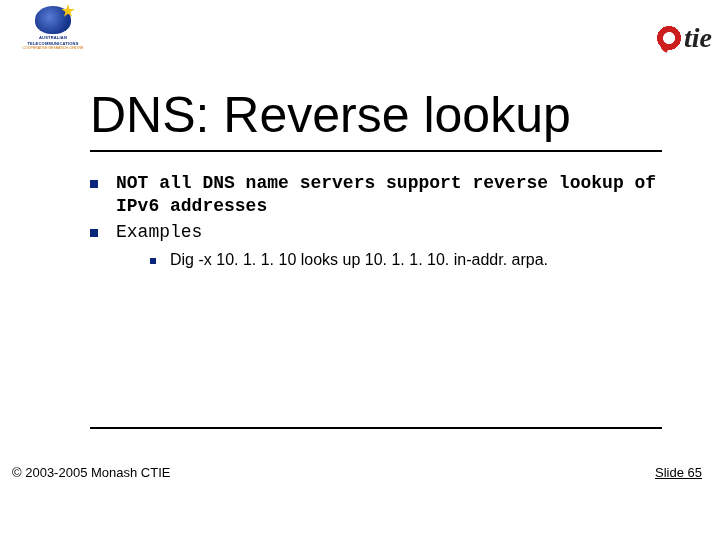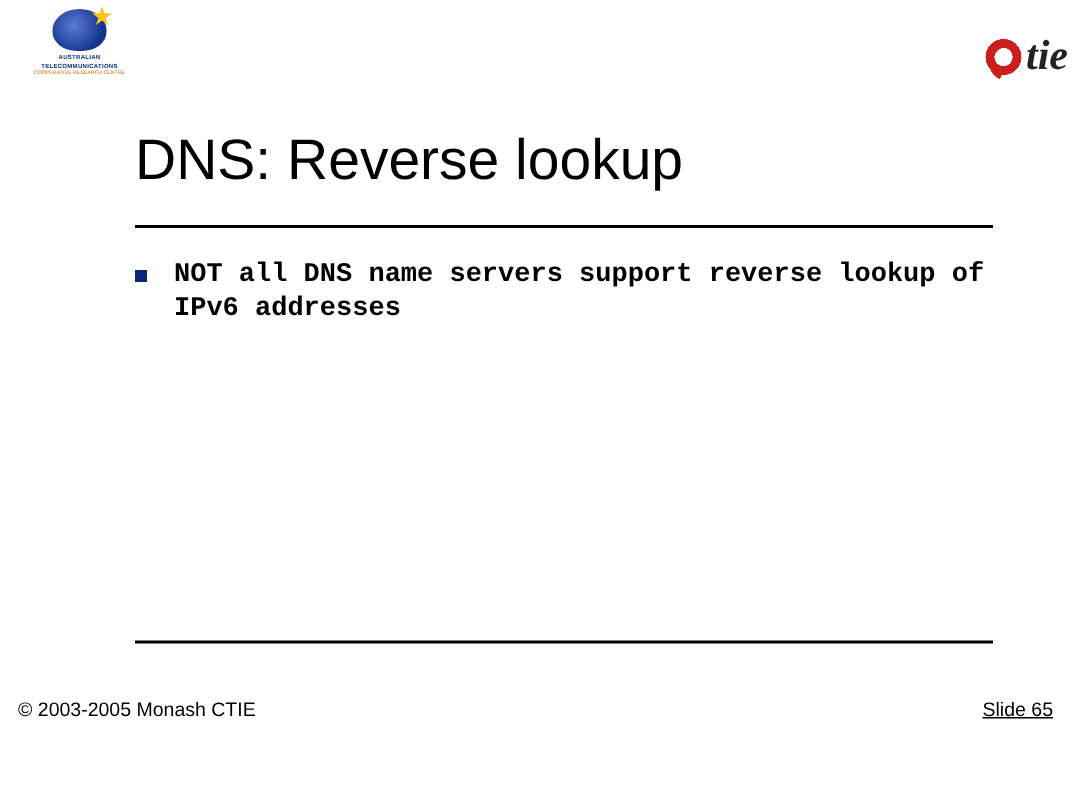--- a/index.html
+++ b/index.html
@@ -89,21 +89,21 @@
     border-right-color:transparent;
     border-bottom-color:transparent;
     border-radius:50%;
     transform:rotate(-20deg);
   }
   .title {
     position: absolute;
     top: 86px;
     left: 78px;
     font-family: Arial, Helvetica, sans-serif;
-    font-size: 38px;
+    font-size: 50px;
     color: #000;
     font-weight: normal;
   }
   .rule-top {
     position: absolute;
     top: 150px;
     left: 78px;
     width: 572px;
     height: 1.5px;
     background: #000;
@@ -193,22 +193,30 @@
 
   <div class="content">
 
     <div class="b1">
       <div class="bullet"></div>
       <div class="text bold">NOT all DNS name servers support reverse lookup of IPv6 addresses</div>
     </div>
 
 
 
+    <div class="b1">
+      <div class="bullet"></div>
+      <div class="text">Examples</div>
+    </div>
 
     <div class="b2wrap">
+      <div class="b2">
+        <div class="bullet"></div>
+        <div class="text">Dig -x 10. 1. 1. 10  looks up 10. 1. 1. 10. in-addr. arpa.</div>
+      </div>
     </div>
 
   </div>
 
   <div class="rule-bottom"></div>
 
   <div class="footer">
     <div class="copy">© 2003-2005 Monash CTIE</div>
     <div class="page">Slide 65</div>
   </div>

